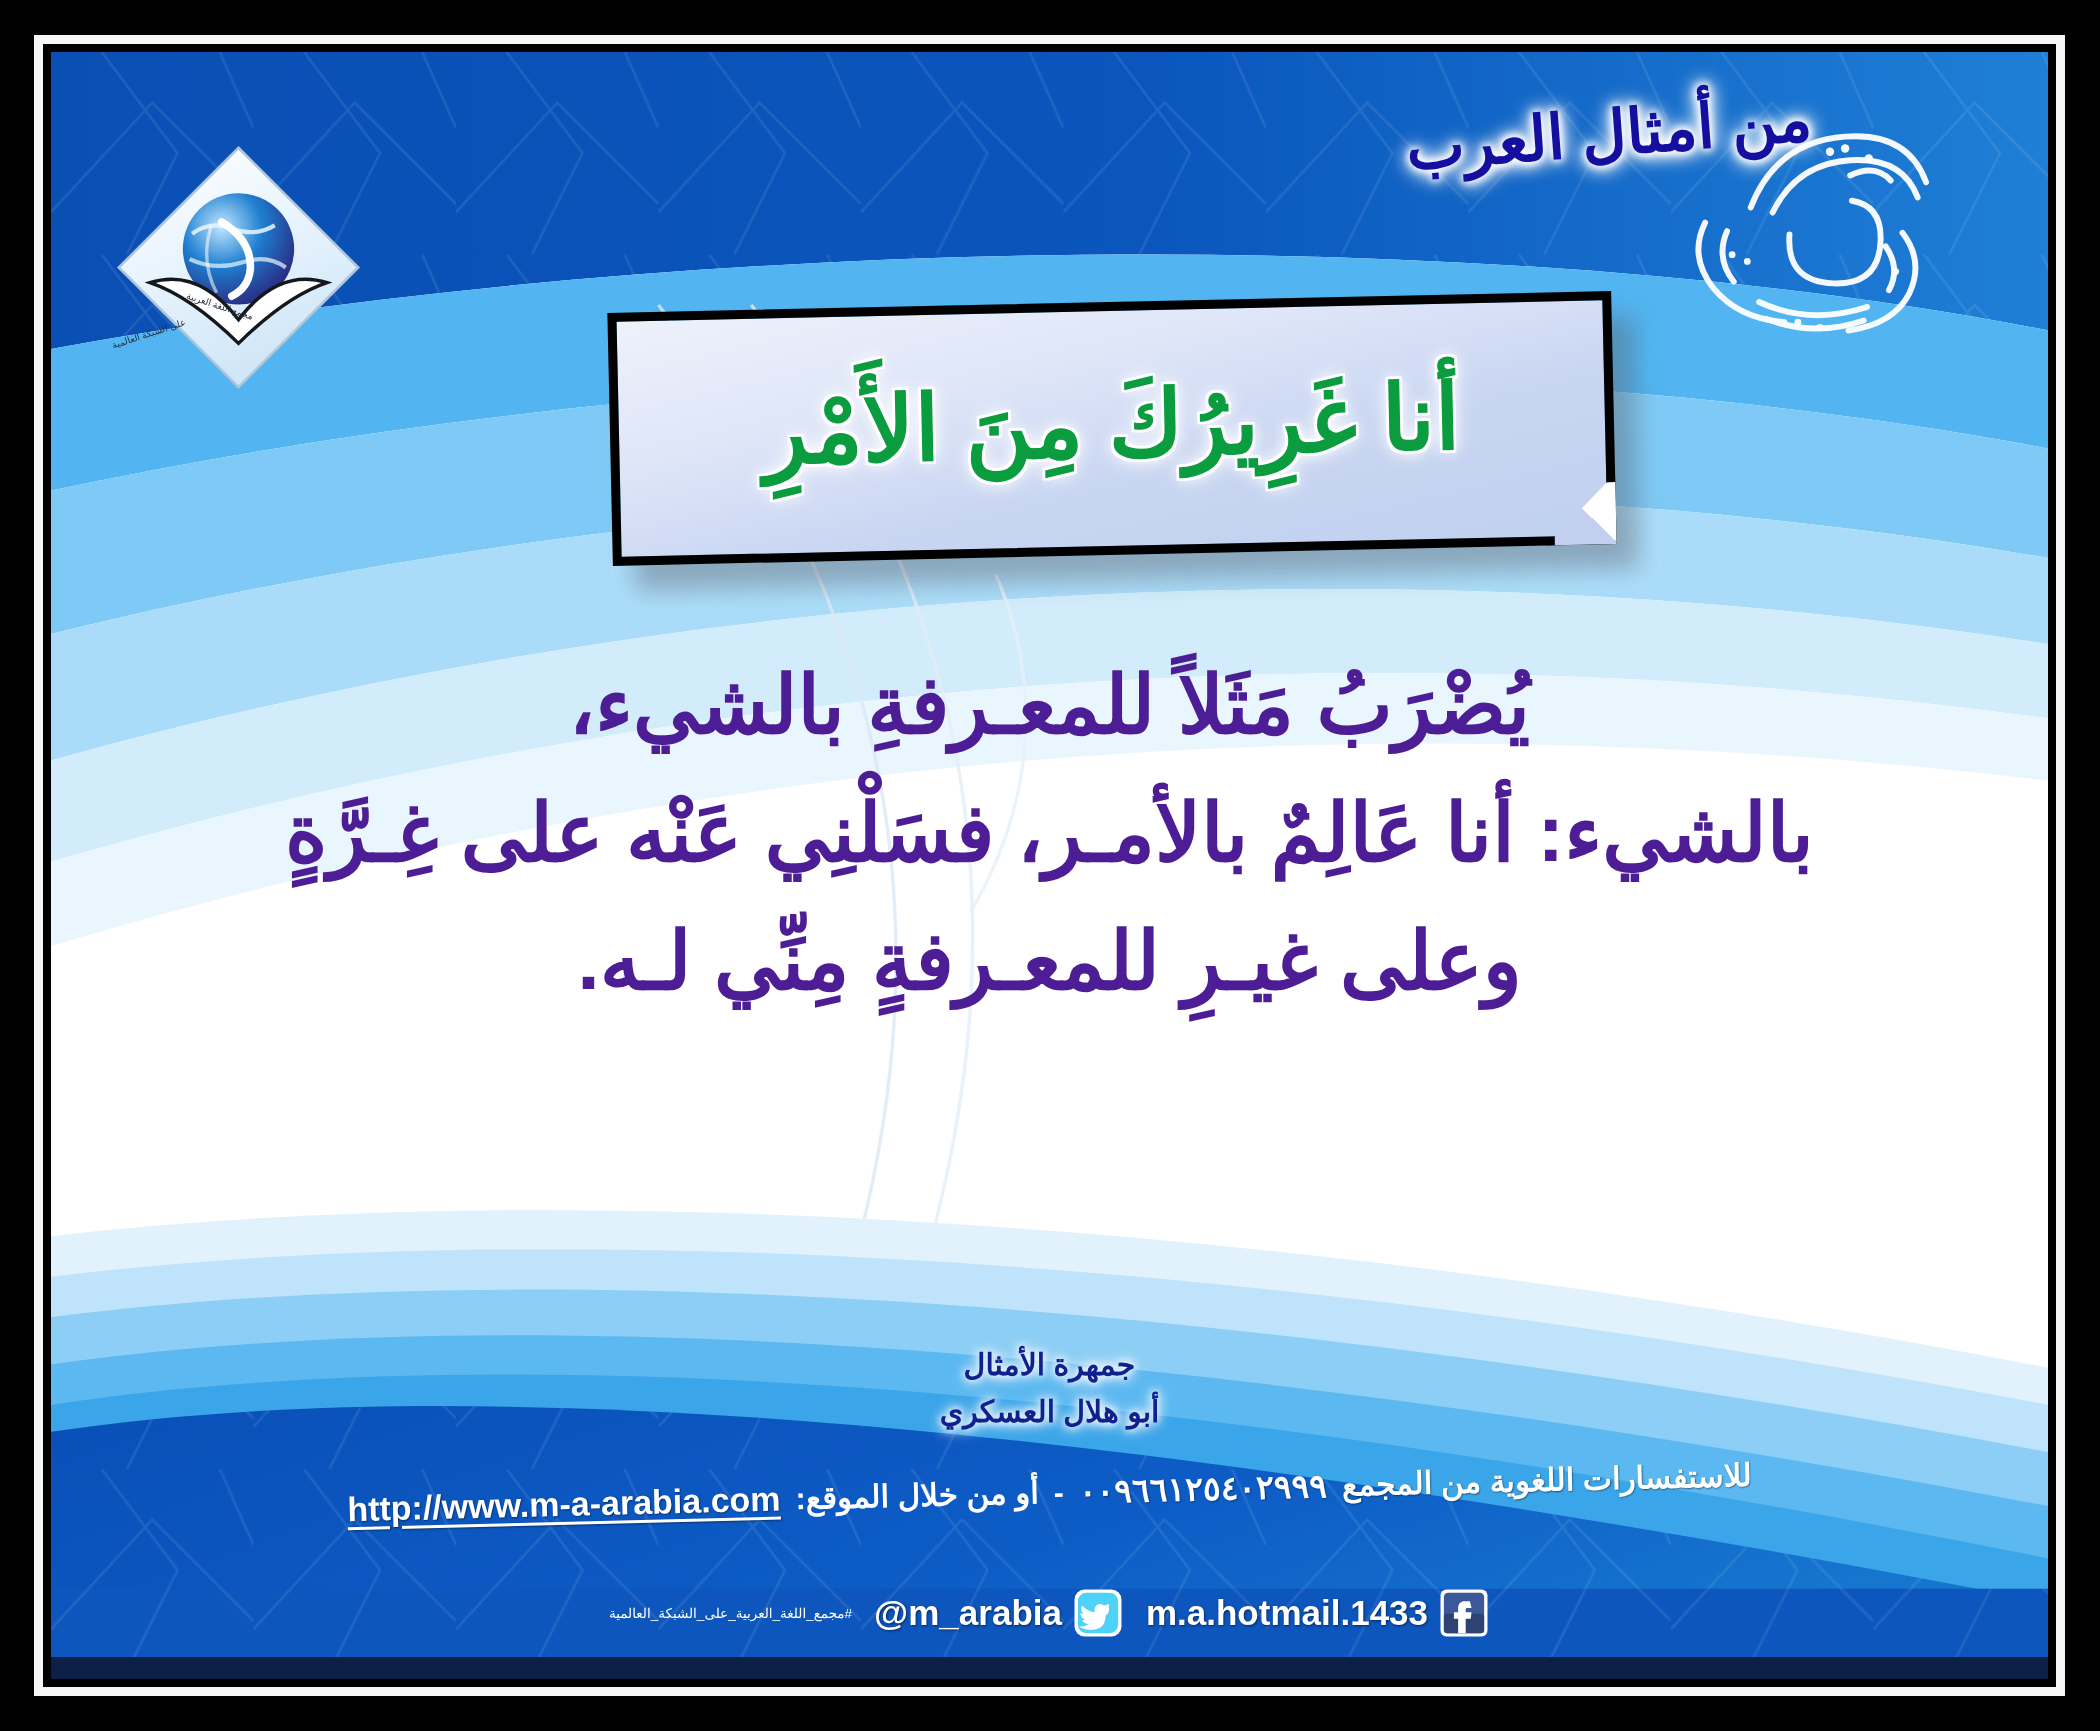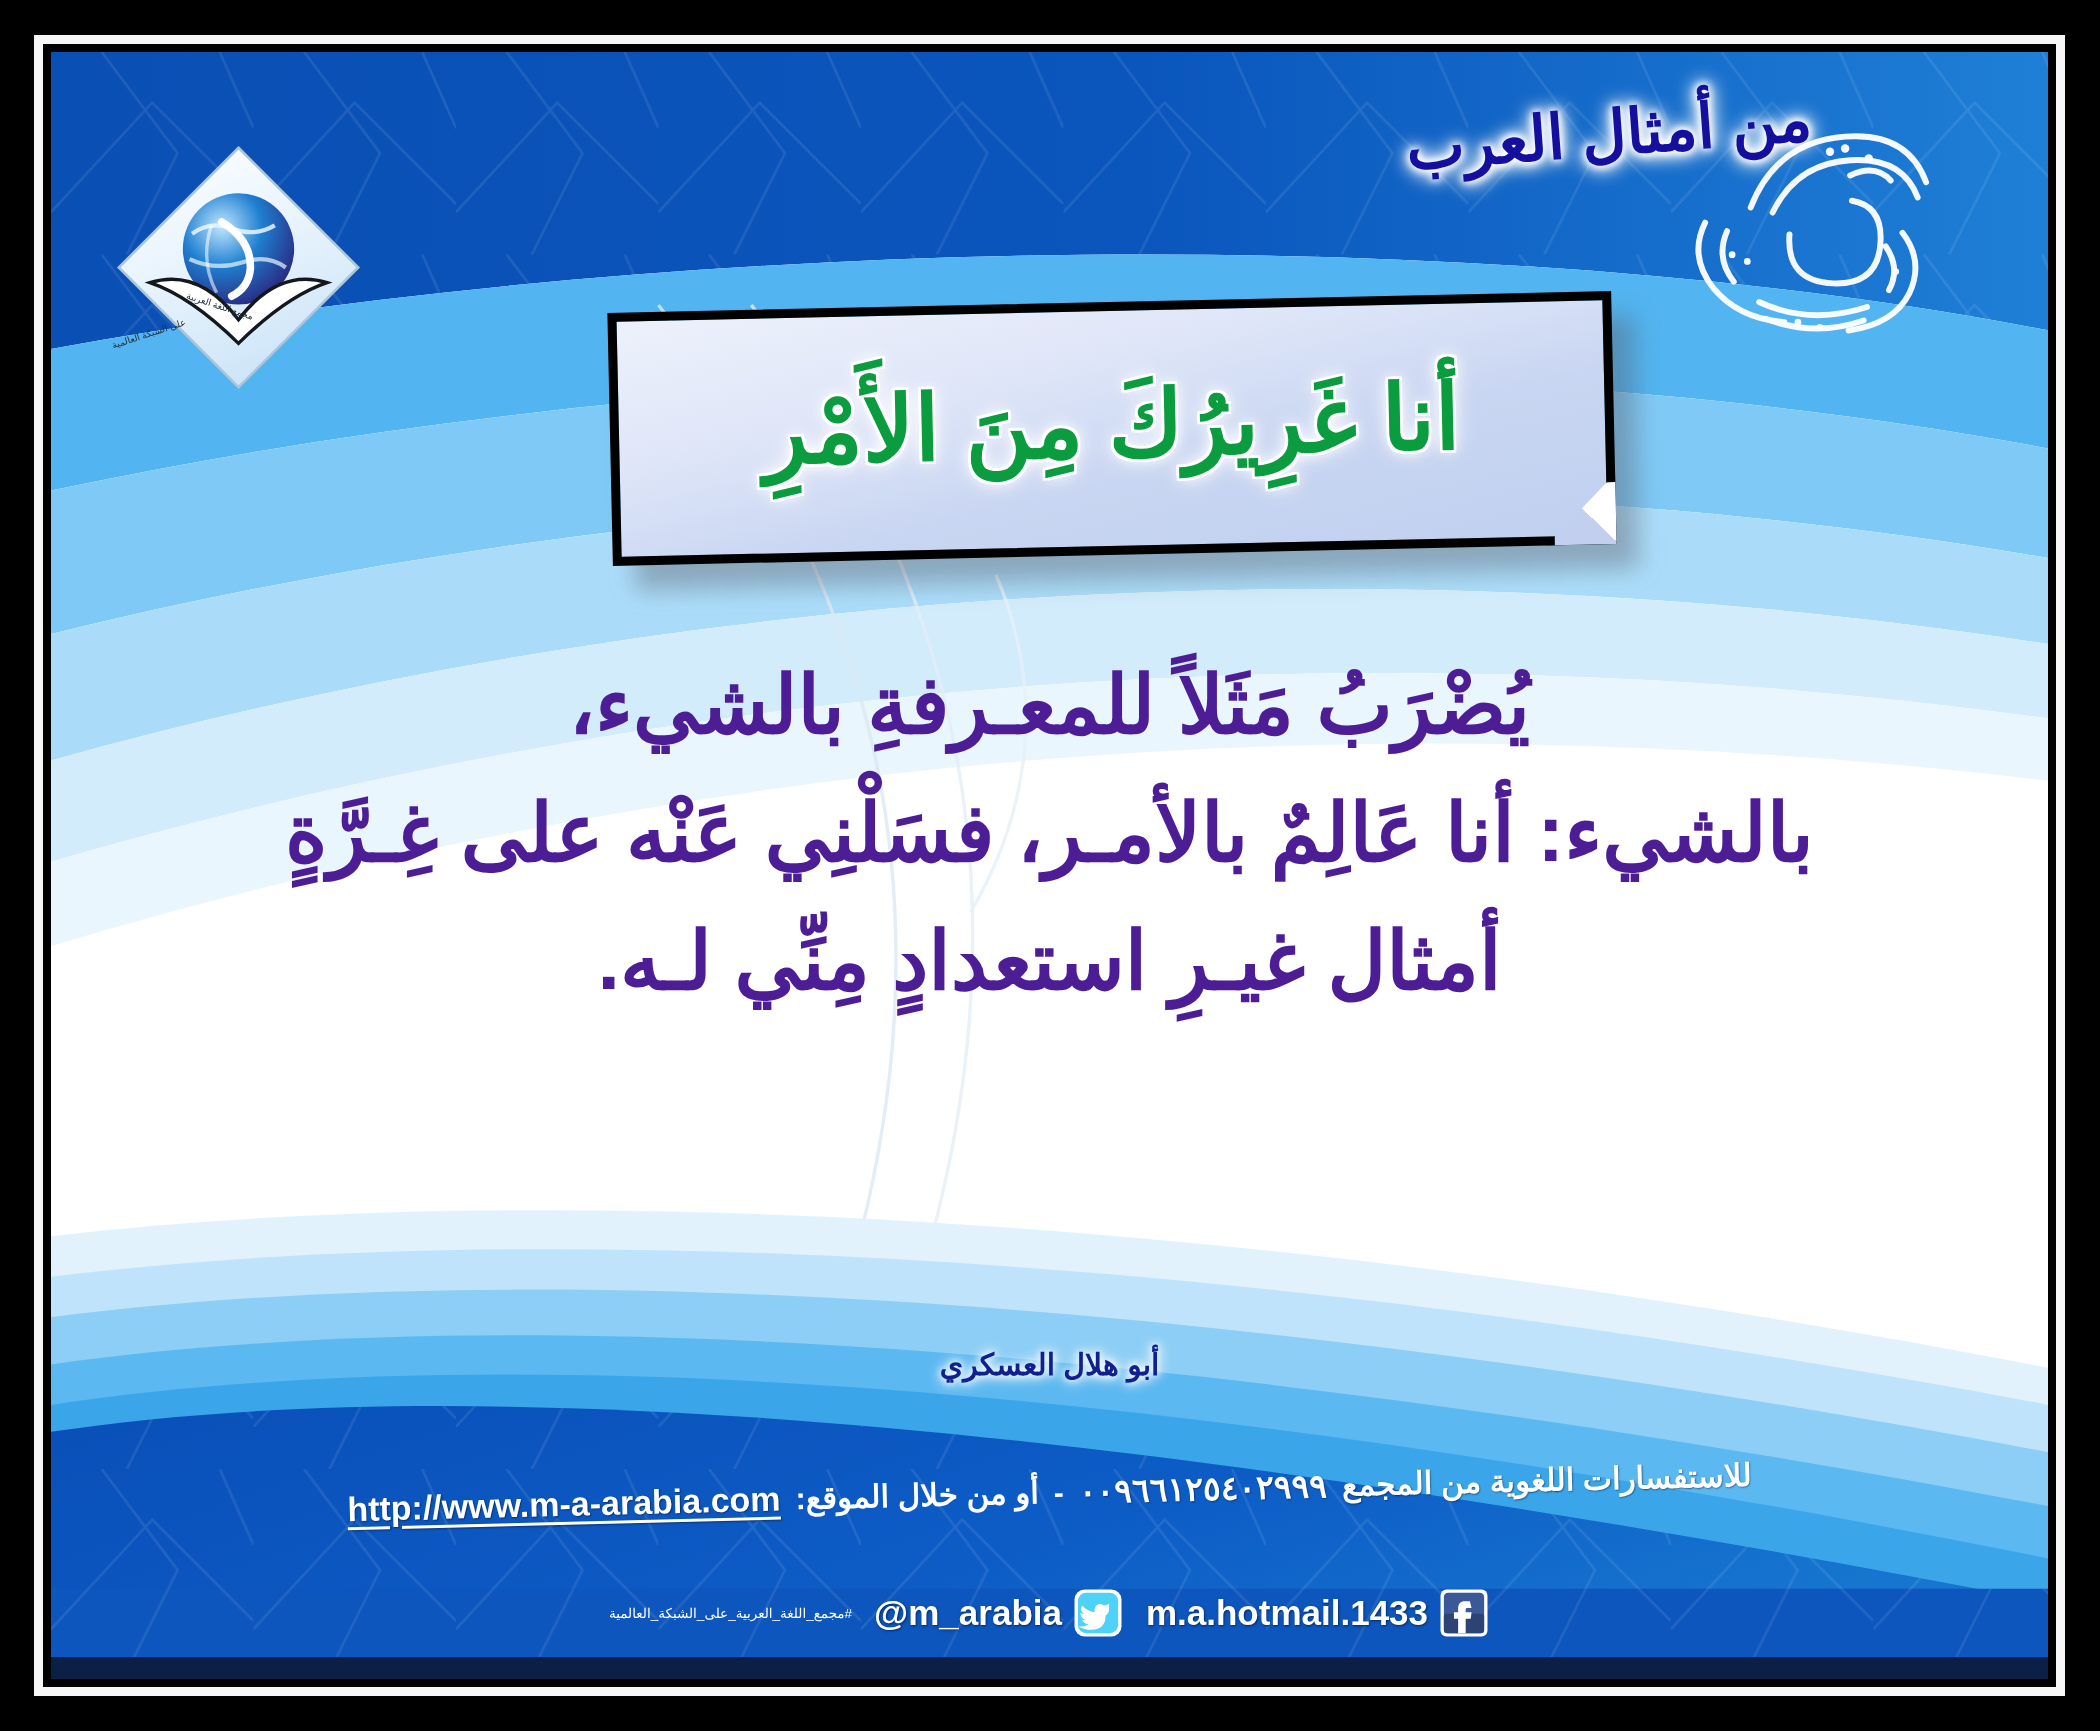--- a/index.html
+++ b/index.html
@@ -308,24 +308,25 @@
       <div class="banner-shadow"></div>
       <div class="banner">
         <div class="banner-text">أنا غَرِيرُكَ مِنَ الأَمْرِ</div>
         <div class="banner-fold"></div>
       </div>
     </div>
 
     <div class="body-block">
       <div class="body-line">يُضْرَبُ مَثَلاً للمعـرفةِ بالشيء،</div>
       <div class="body-line">بالشيء: أنا عَالِمٌ بالأمـر، فسَلْنِي عَنْه على غِـرَّةٍ</div>
-      <div class="body-line">أمثال غيـرِ استعدادٍ مِنِّي لـه.</div>
+      <div class="body-line">وعلى غيـرِ للمعـرفةٍ مِنِّي لـه.</div>
     </div>
 
     <div class="source">
+      <div>جمهرة الأمثال</div>
       <div>أبو هلال العسكري</div>
     </div>
 
     <div class="footer-line1">
       <span class="lbl">للاستفسارات اللغوية من المجمع</span>
       <span class="phone">٠٠٩٦٦١٢٥٤٠٢٩٩٩</span>
       <span class="dash">-</span>
       <span class="site-lbl">أو من خلال الموقع:</span>
       <a class="url" href="#" style="color:#fff">http://www.m-a-arabia.com</a>
     </div>

